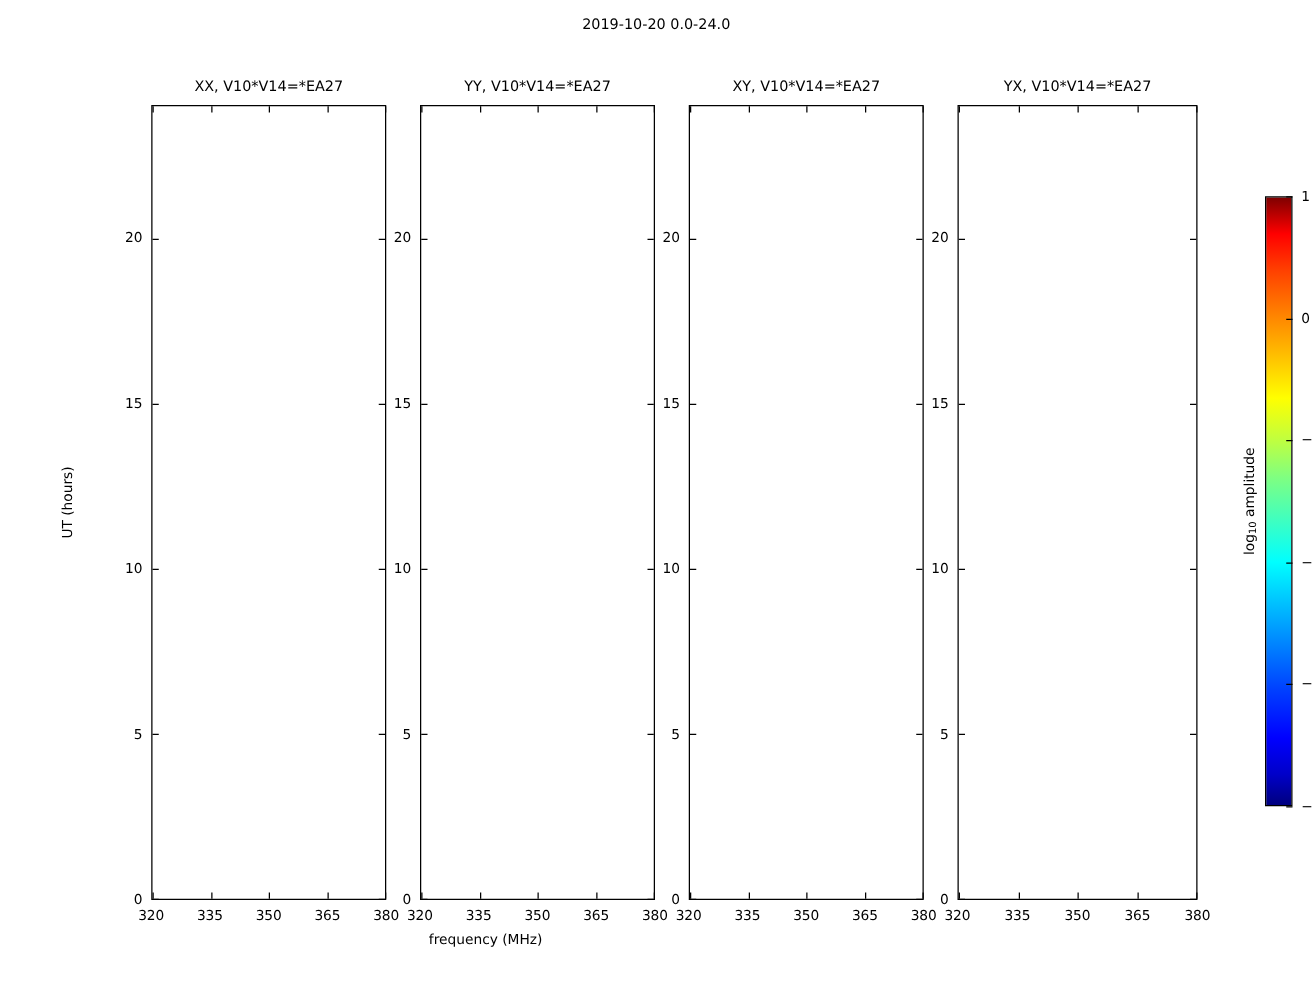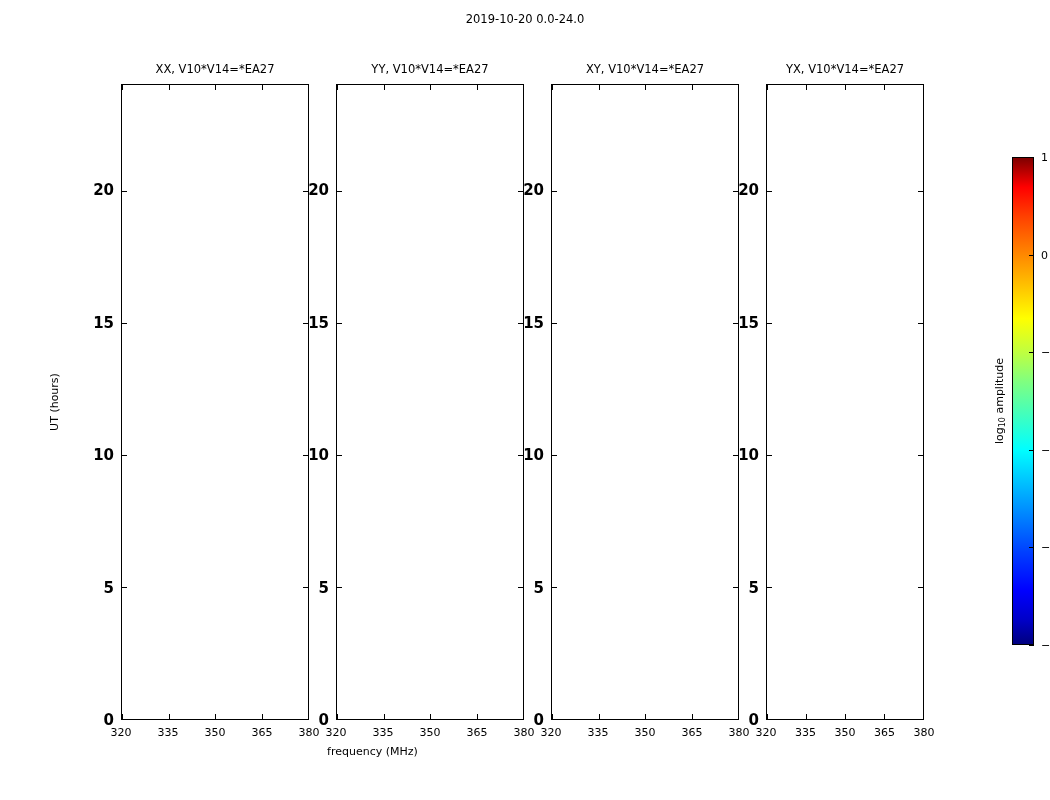--- a/index.html
+++ b/index.html
@@ -57,23 +57,22 @@
     background: #000;
   }
   .ytick.right {
     left: auto;
     right: 0;
   }
   .ylabel {
     position: absolute;
     right: calc(100% + 7px);
     transform: translateY(-50%);
-    font-size: 15px;
-    white-space: nowrap;
-    font-weight: bold;
+    font-size: 11px;
+    white-space: nowrap;
   }
   .xtick {
     position: absolute;
     bottom: 0;
     width: 1px;
     height: 5px;
     background: #000;
   }
   .xtick.top {
     bottom: auto;
@@ -82,21 +81,21 @@
   .xlabel {
     position: absolute;
     top: calc(100% + 6px);
     transform: translateX(-50%);
     font-size: 11px;
     white-space: nowrap;
   }
   .axis-name-x {
     position: absolute;
     top: 745px;
-    left: 0;
+    left: 16px;
     width: 745px;
     text-align: center;
     font-size: 11px;
   }
   .axis-name-y {
     position: absolute;
     left: 54px;
     top: 402px;
     font-size: 11px;
     transform: translate(-50%, -50%) rotate(-90deg);
@@ -271,21 +270,21 @@
     <div class="ylabel" style="top: 58.3333%;">10</div>
     <div class="ylabel" style="top: 37.5%;">15</div>
     <div class="ylabel" style="top: 16.6667%;">20</div>
     <div class="xlabel" style="left: 0%;">320</div>
     <div class="xlabel" style="left: 25%;">335</div>
     <div class="xlabel" style="left: 50%;">350</div>
     <div class="xlabel" style="left: 75%;">365</div>
     <div class="xlabel" style="left: 100%;">380</div>
   </div>
 
-<div class="panel" id="panel-3" style="left:766px; width:158px;">
+<div class="panel" id="panel-3" style="left:766px; width:192px;">
   <div class="title">YX, V10*V14=*EA27</div>
   <div class="axes">
       <div class="ytick" style="top: 100%;"></div>
       <div class="ytick right" style="top: 100%;"></div>
       <div class="ytick" style="top: 79.1667%;"></div>
       <div class="ytick right" style="top: 79.1667%;"></div>
       <div class="ytick" style="top: 58.3333%;"></div>
       <div class="ytick right" style="top: 58.3333%;"></div>
       <div class="ytick" style="top: 37.5%;"></div>
       <div class="ytick right" style="top: 37.5%;"></div>

